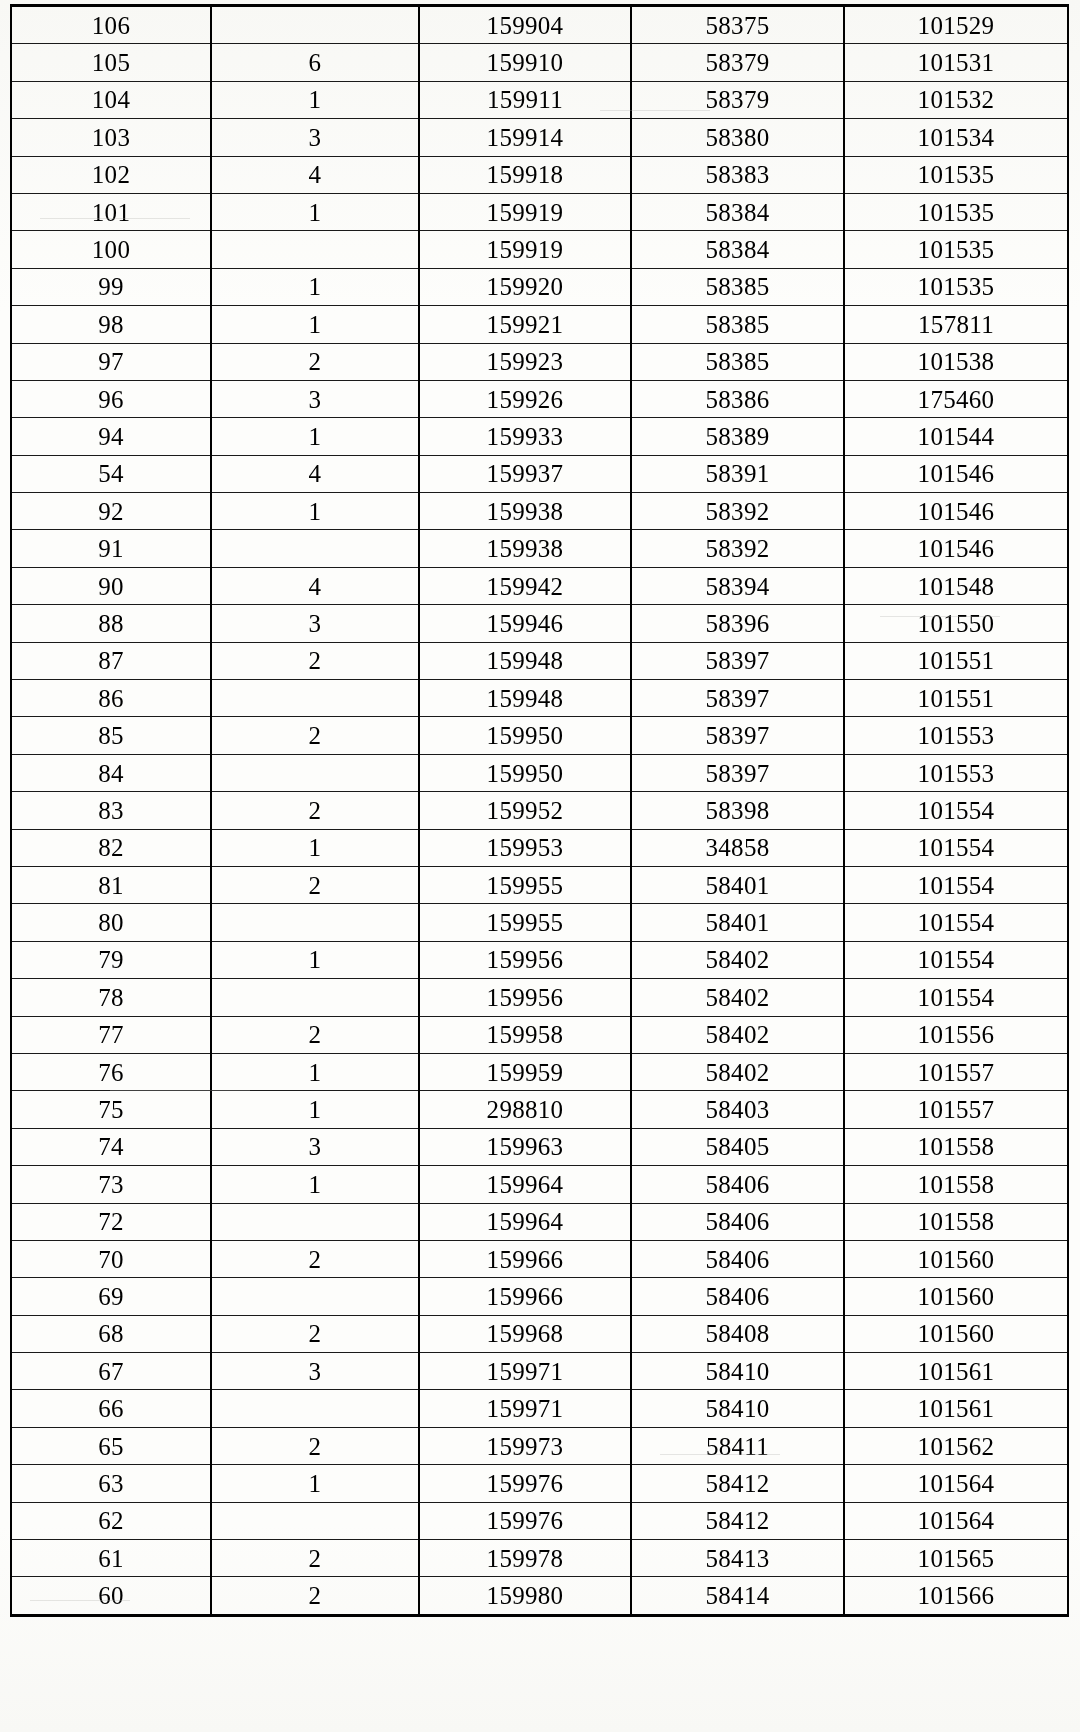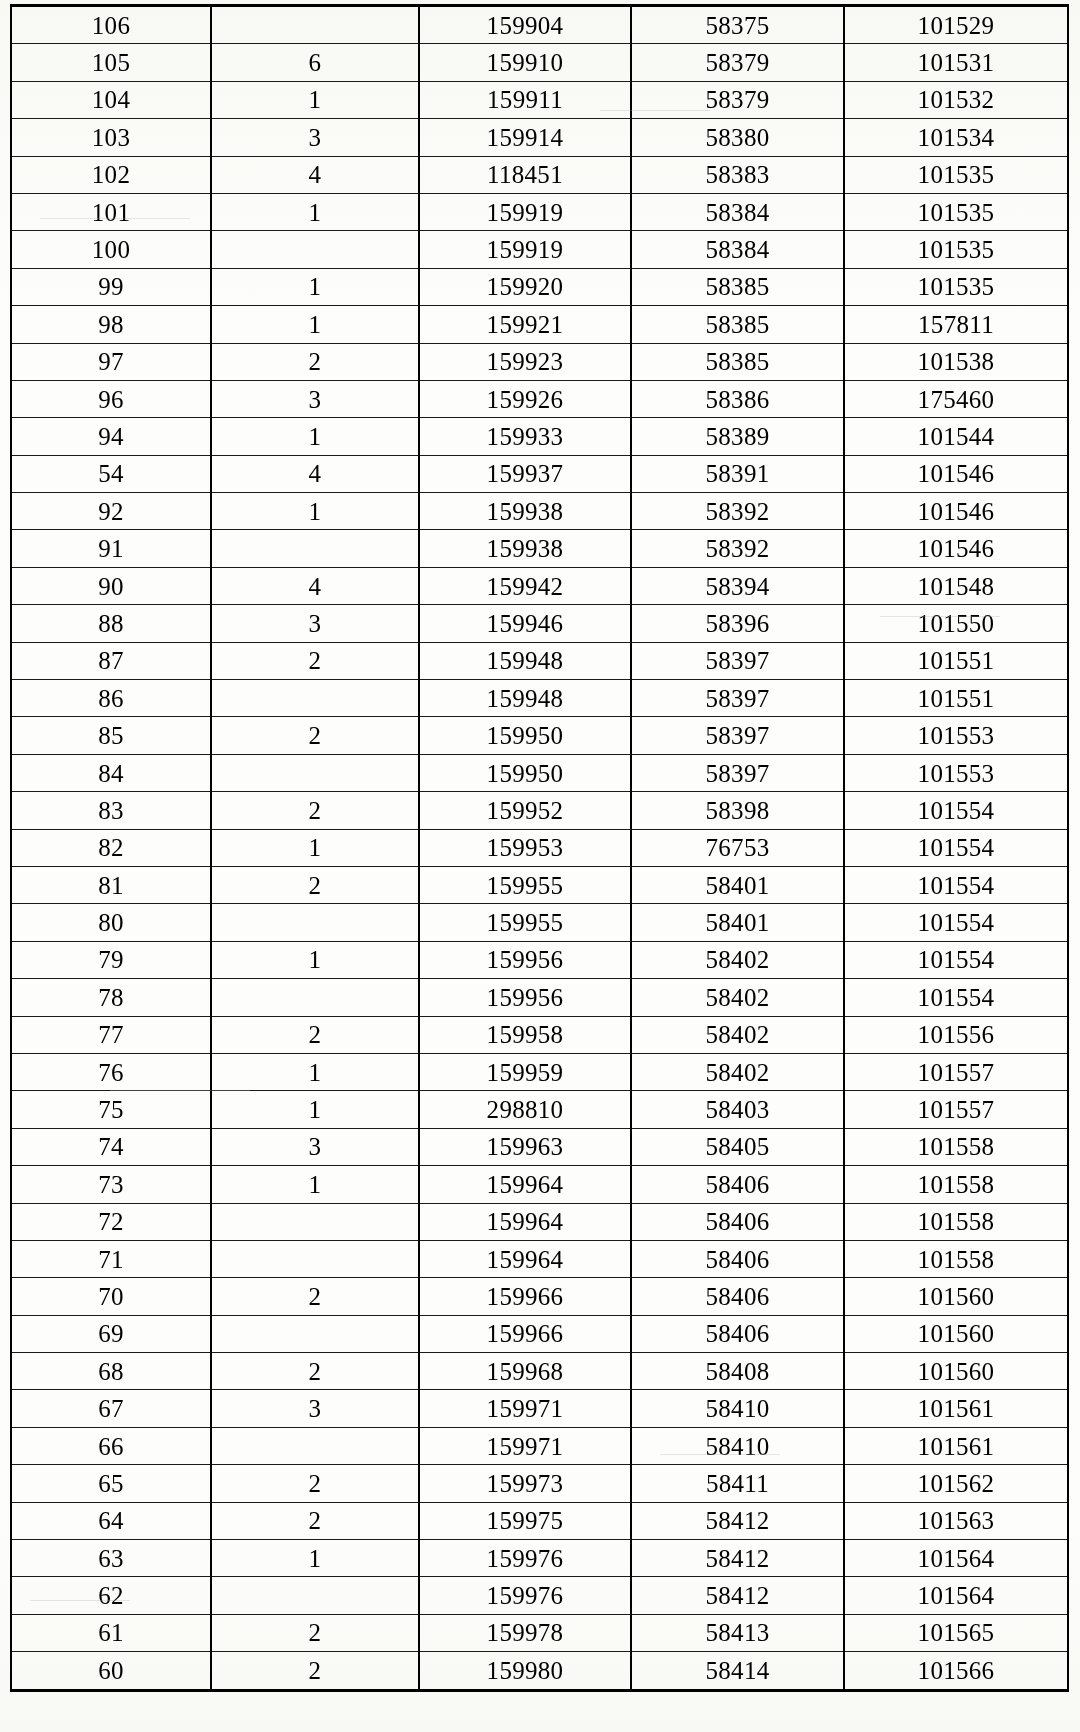--- a/index.html
+++ b/index.html
@@ -113,21 +113,21 @@
         <tr>
           <td>103</td>
           <td>3</td>
           <td>159914</td>
           <td>58380</td>
           <td>101534</td>
         </tr>
         <tr>
           <td>102</td>
           <td>4</td>
-          <td>118451</td>
+          <td>159918</td>
           <td>58383</td>
           <td>101535</td>
         </tr>
         <tr>
           <td>101</td>
           <td>1</td>
           <td>159919</td>
           <td>58384</td>
           <td>101535</td>
         </tr>
@@ -240,21 +240,21 @@
           <td>83</td>
           <td>2</td>
           <td>159952</td>
           <td>58398</td>
           <td>101554</td>
         </tr>
         <tr>
           <td>82</td>
           <td>1</td>
           <td>159953</td>
-          <td>76753</td>
+          <td>34858</td>
           <td>101554</td>
         </tr>
         <tr>
           <td>81</td>
           <td>2</td>
           <td>159955</td>
           <td>58401</td>
           <td>101554</td>
         </tr>
         <tr>
@@ -314,27 +314,20 @@
           <td>101558</td>
         </tr>
         <tr>
           <td>72</td>
           <td></td>
           <td>159964</td>
           <td>58406</td>
           <td>101558</td>
         </tr>
         <tr>
-          <td>71</td>
-          <td></td>
-          <td>159964</td>
-          <td>58406</td>
-          <td>101558</td>
-        </tr>
-        <tr>
           <td>70</td>
           <td>2</td>
           <td>159966</td>
           <td>58406</td>
           <td>101560</td>
         </tr>
         <tr>
           <td>69</td>
           <td></td>
           <td>159966</td>
@@ -361,27 +354,20 @@
           <td>159971</td>
           <td>58410</td>
           <td>101561</td>
         </tr>
         <tr>
           <td>65</td>
           <td>2</td>
           <td>159973</td>
           <td>58411</td>
           <td>101562</td>
-        </tr>
-        <tr>
-          <td>64</td>
-          <td>2</td>
-          <td>159975</td>
-          <td>58412</td>
-          <td>101563</td>
         </tr>
         <tr>
           <td>63</td>
           <td>1</td>
           <td>159976</td>
           <td>58412</td>
           <td>101564</td>
         </tr>
         <tr>
           <td>62</td>

